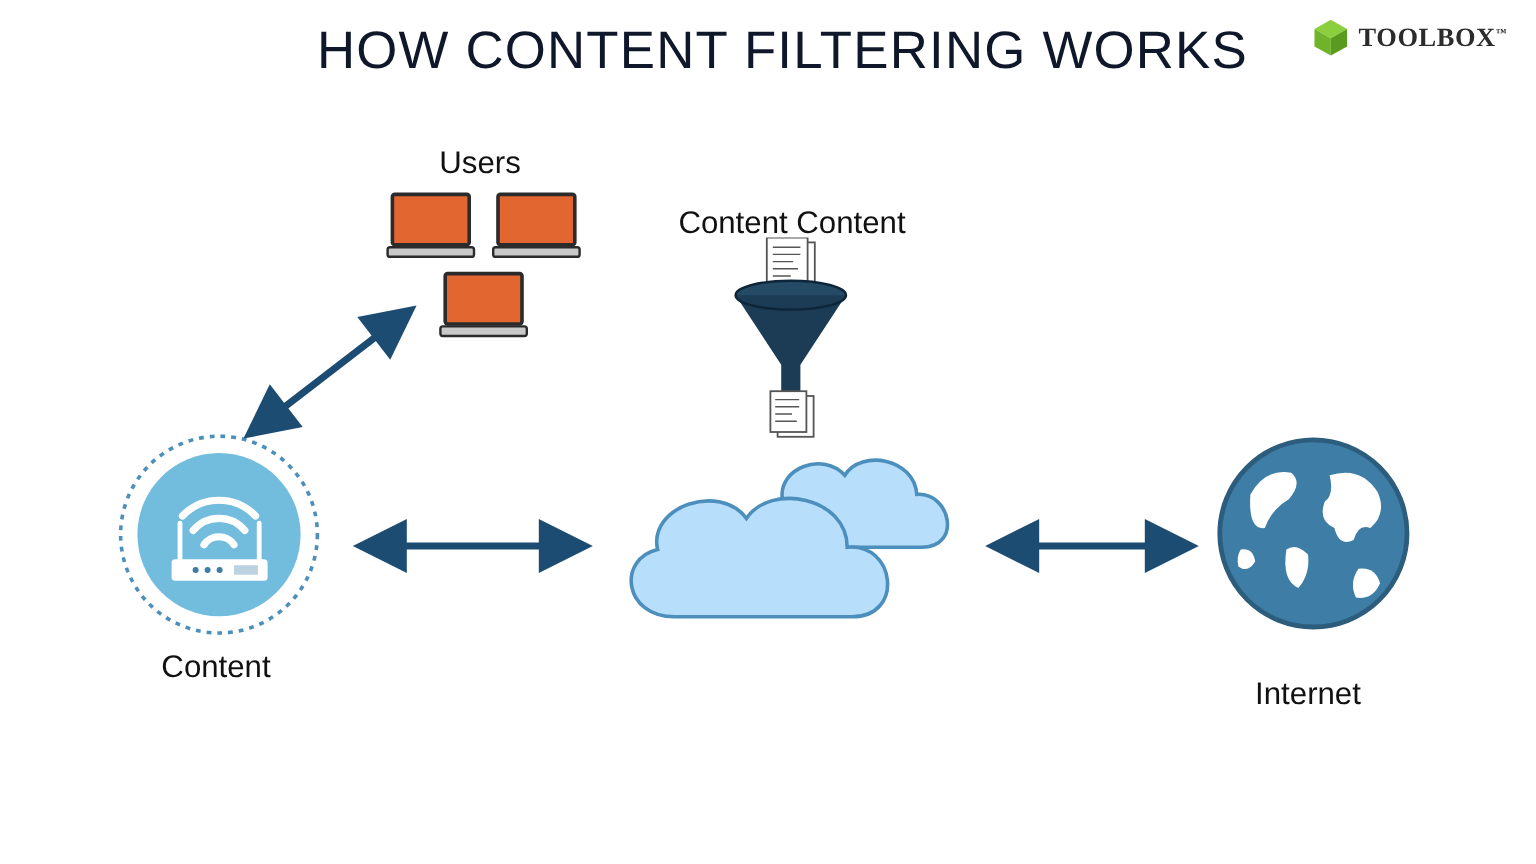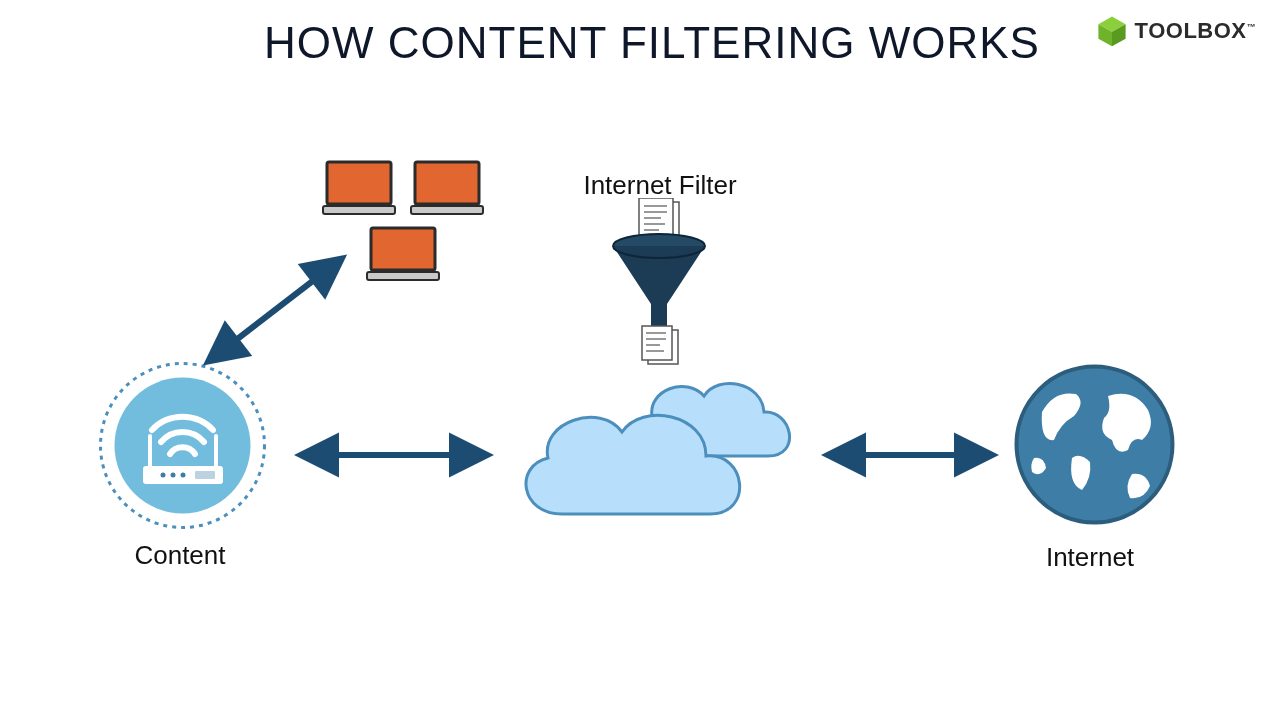--- a/index.html
+++ b/index.html
@@ -1,40 +1,41 @@
 <!DOCTYPE html>
 <html><head>
 <meta charset="utf-8">
 <style>
   html,body{margin:0;padding:0;width:1280px;height:720px;background:#fff;font-family:Arial,Helvetica,sans-serif;}
   .stage{position:relative;width:1280px;height:720px;overflow:hidden;}
   .title{position:absolute;top:18px;left:0;width:100%;text-align:center;font-family:Impact,'Arial Black',sans-serif;font-size:44px;letter-spacing:1px;color:#0f172a;padding-left:12px;}
   .logo{position:absolute;top:14px;right:24px;display:flex;align-items:center;gap:6px;}
-  .logo-text{font-family:Liberation Sans, sans-serif;font-weight:700;font-size:22px;color:#2b2b2b;letter-spacing:0.5px;}
+  .logo-text{font-family:Liberation Serif, serif;font-weight:700;font-size:22px;color:#2b2b2b;letter-spacing:0.5px;}
   .logo-tm{font-size:9px;color:#2b2b2b;vertical-align:super;}
   .label{position:absolute;font-size:26px;color:#111;text-align:center;}
 </style>
 </head>
 <body>
 <div class="stage">
 
   <div class="title">HOW CONTENT FILTERING WORKS</div>
 
   <div class="logo">
     <svg width="34" height="34" viewBox="0 0 40 40">
       <polygon points="20,3 36,12 20,21 4,12" fill="#8bcf3d"></polygon>
       <polygon points="4,12 20,21 20,38 4,29" fill="#6fb32a"></polygon>
       <polygon points="36,12 20,21 20,38 36,29" fill="#5a9a1f"></polygon>
     </svg>
     <span class="logo-text"><span>TOOLBOX</span><span class="logo-tm">™</span></span>
   </div>
 
-  <div class="label" style="left:560px;top:170px;width:200px;">Internet Filter</div>
+  <div class="label" style="left:330px;top:120px;width:140px;">Users</div>
+  <div class="label" style="left:560px;top:170px;width:200px;">Content Content</div>
   <div class="label" style="left:110px;top:540px;width:140px;">Content</div>
-  <div class="label" style="left:1020px;top:542px;width:140px;">Internet</div>
+  <div class="label" style="left:1020px;top:563px;width:140px;">Internet</div>
 
   <svg style="position:absolute;left:315px;top:150px;" width="180" height="140">
 
     <g transform="translate(8,8)">
       <rect x="4" y="4" width="64" height="42" rx="2" fill="#e1662f" stroke="#2b2b2b" stroke-width="3"></rect>
       <rect x="0" y="48" width="72" height="8" rx="2" fill="#c9c9c9" stroke="#2b2b2b" stroke-width="2"></rect>
     </g>
 
     <g transform="translate(96,8)">
       <rect x="4" y="4" width="64" height="42" rx="2" fill="#e1662f" stroke="#2b2b2b" stroke-width="3"></rect>

